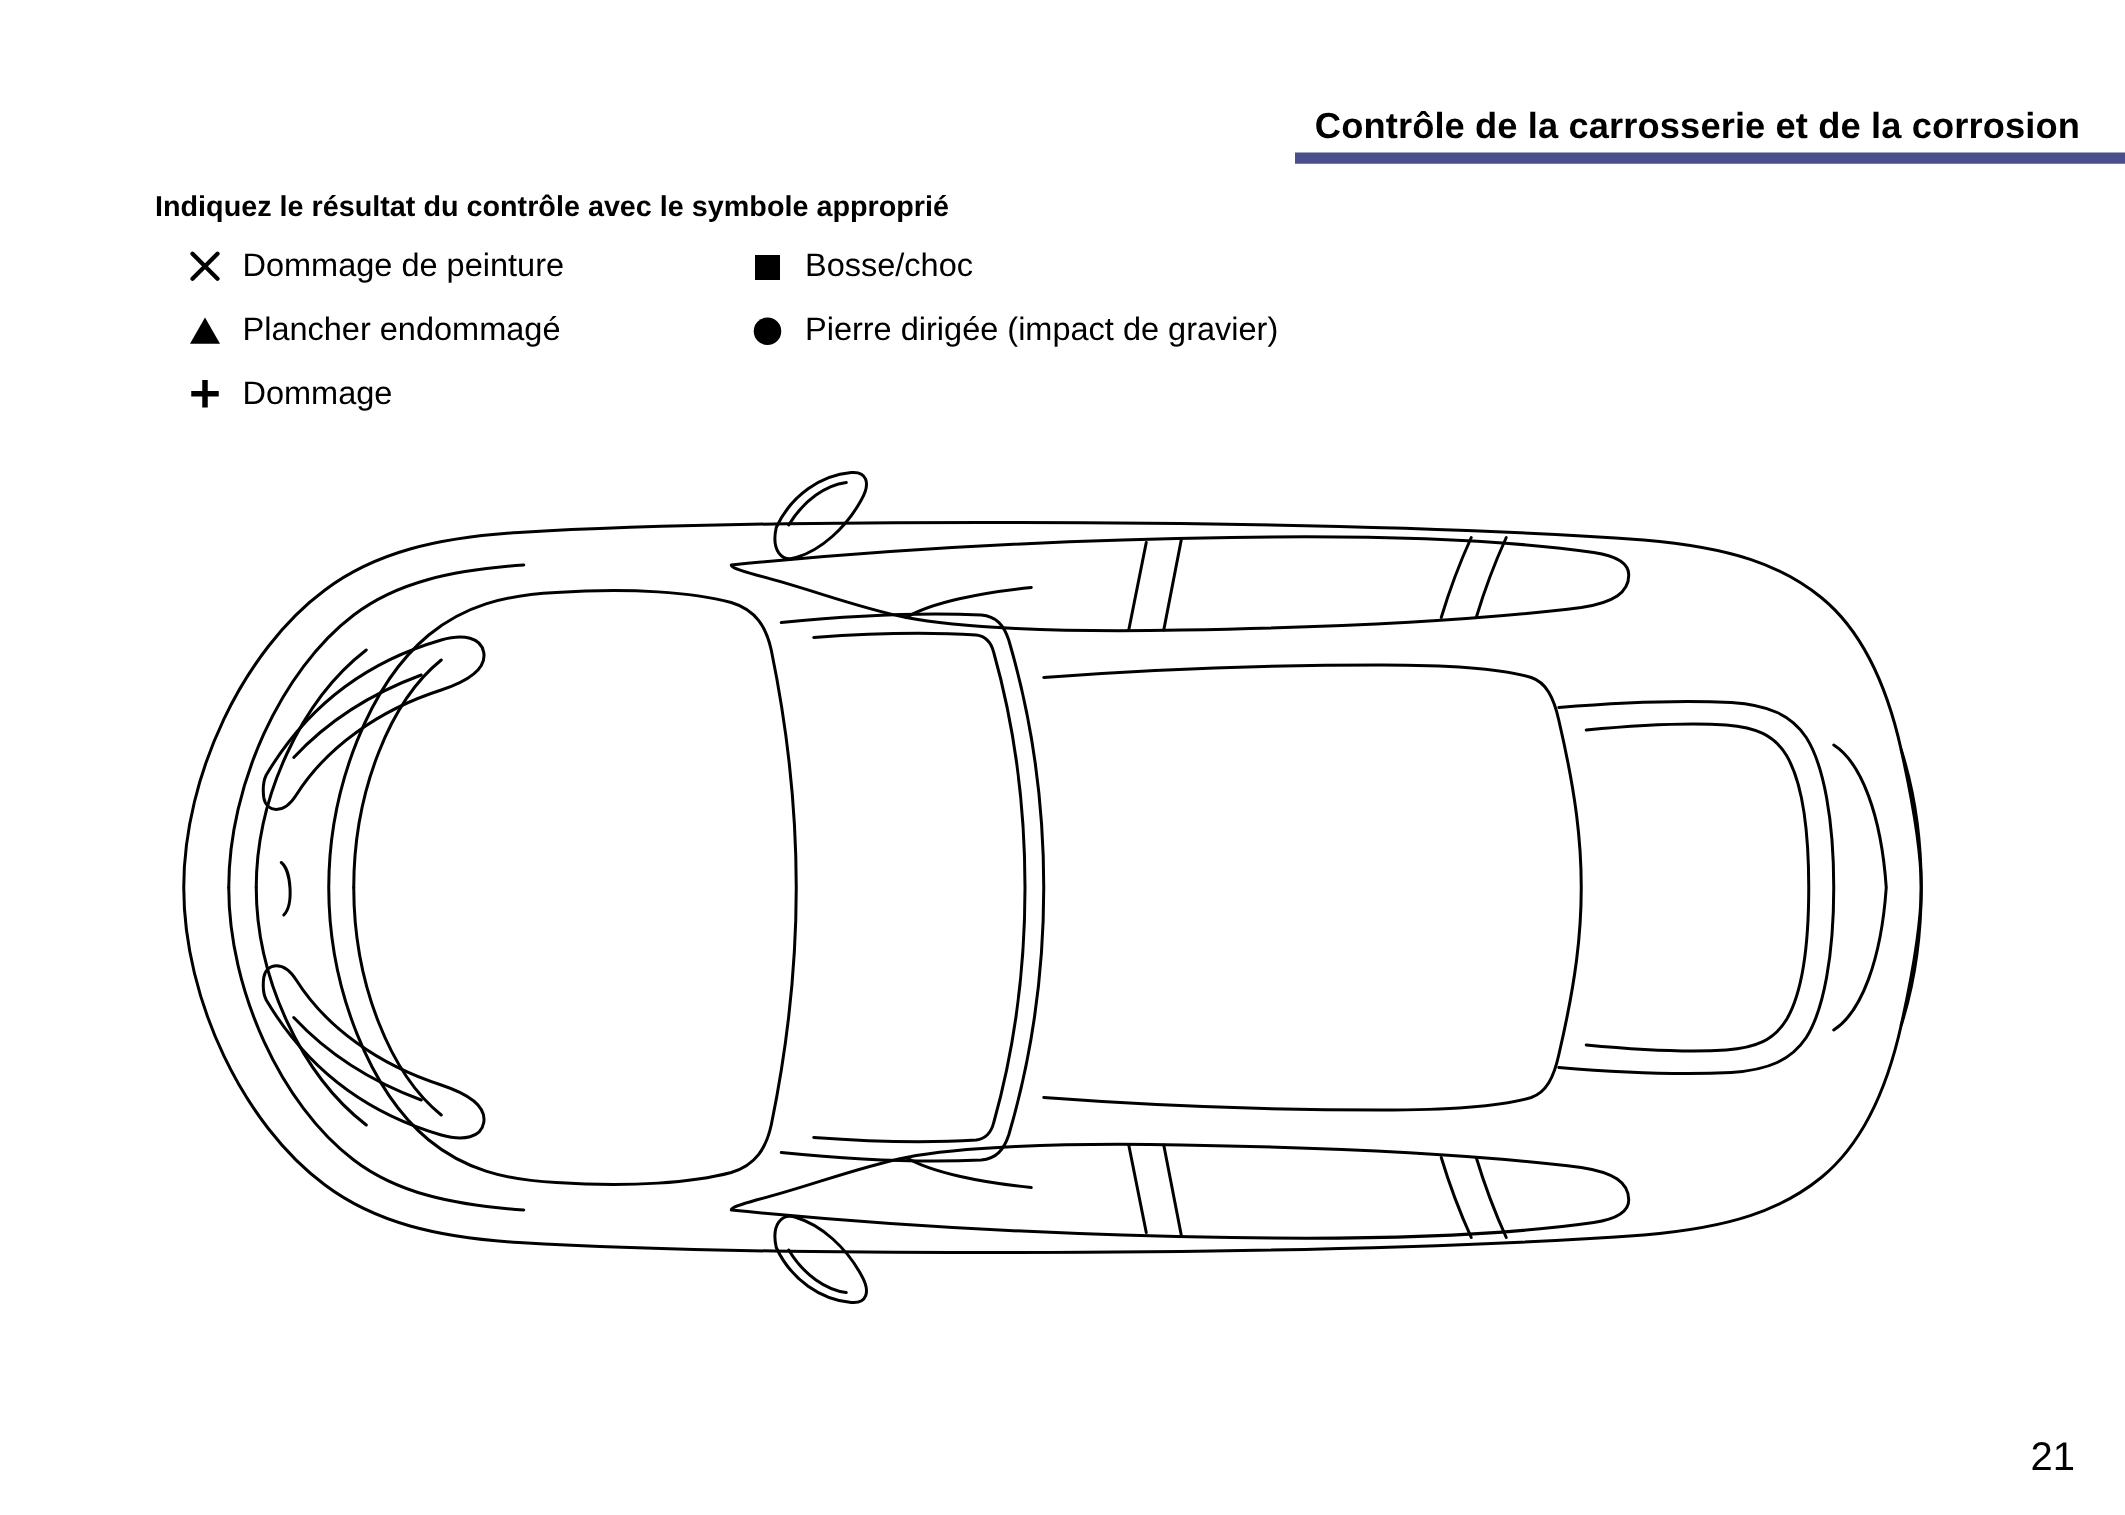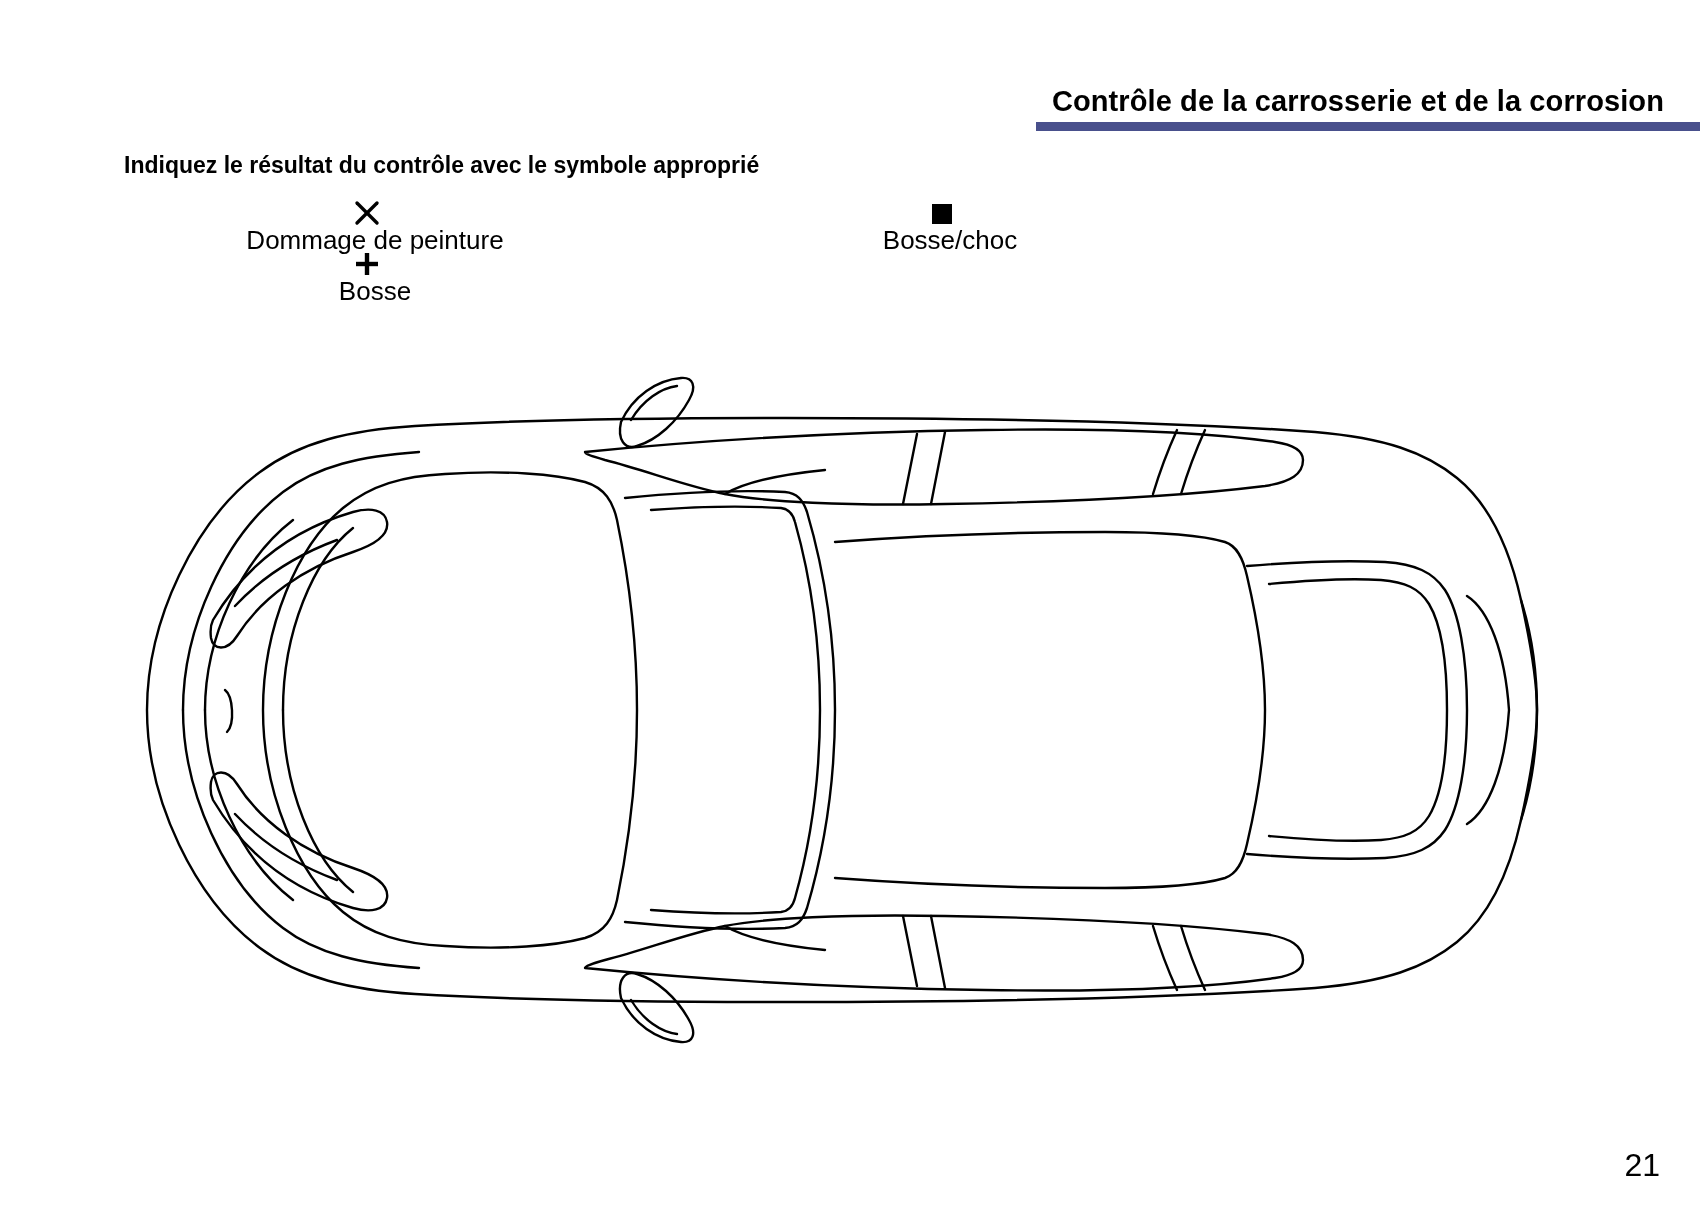--- a/index.html
+++ b/index.html
@@ -62,21 +62,20 @@
     width: 1300px;
   }
   .legend-row {
     display: flex;
     align-items: flex-start;
     height: 51px;
   }
   .legend-cell {
     display: flex;
     align-items: center;
-    flex-direction: column;
   }
   .legend-cell.col1 { width: 450px; }
   .legend-cell.col2 { width: 700px; }
   .legend-sym {
     width: 44px;
     min-width: 44px;
     display: flex;
     align-items: center;
     justify-content: flex-start;
     font-size: 26px;
@@ -141,30 +140,48 @@
     <div class="legend-cell col2">
       <span class="legend-sym">
         <svg class="sym-svg" width="28" height="28" viewBox="0 0 28 28" aria-hidden="true">
           <rect x="4" y="6" width="20" height="20" fill="#000"></rect>
         </svg>
       </span>
       <span class="legend-label">Bosse/choc</span>
     </div>
   </div>
 
-
   <div class="legend-row">
     <div class="legend-cell col1">
       <span class="legend-sym">
         <svg class="sym-svg" width="28" height="28" viewBox="0 0 28 28" aria-hidden="true">
+          <polygon points="14,5 26,26 2,26" fill="#000"></polygon>
+        </svg>
+      </span>
+      <span class="legend-label">Plancher endommagé</span>
+    </div>
+    <div class="legend-cell col2">
+      <span class="legend-sym">
+        <svg class="sym-svg" width="28" height="28" viewBox="0 0 28 28" aria-hidden="true">
+          <circle cx="14" cy="16" r="11" fill="#000"></circle>
+        </svg>
+      </span>
+      <span class="legend-label">Pierre dirigée (impact de gravier)</span>
+    </div>
+  </div>
+
+  <div class="legend-row">
+    <div class="legend-cell col1">
+      <span class="legend-sym">
+        <svg class="sym-svg" width="28" height="28" viewBox="0 0 28 28" aria-hidden="true">
           <line x1="14" y1="4" x2="14" y2="26" stroke="#000" stroke-width="4.4" stroke-linecap="butt"></line>
           <line x1="3" y1="15" x2="25" y2="15" stroke="#000" stroke-width="4.4" stroke-linecap="butt"></line>
         </svg>
       </span>
-      <span class="legend-label">Bosse</span>
+      <span class="legend-label">Dommage</span>
     </div>
     <div class="legend-cell col2"></div>
   </div>
 
 </div>
 
 <div class="car-wrap">
   <svg viewBox="0 0 1540 680" aria-hidden="true">
 
     <path d="M 62 340

